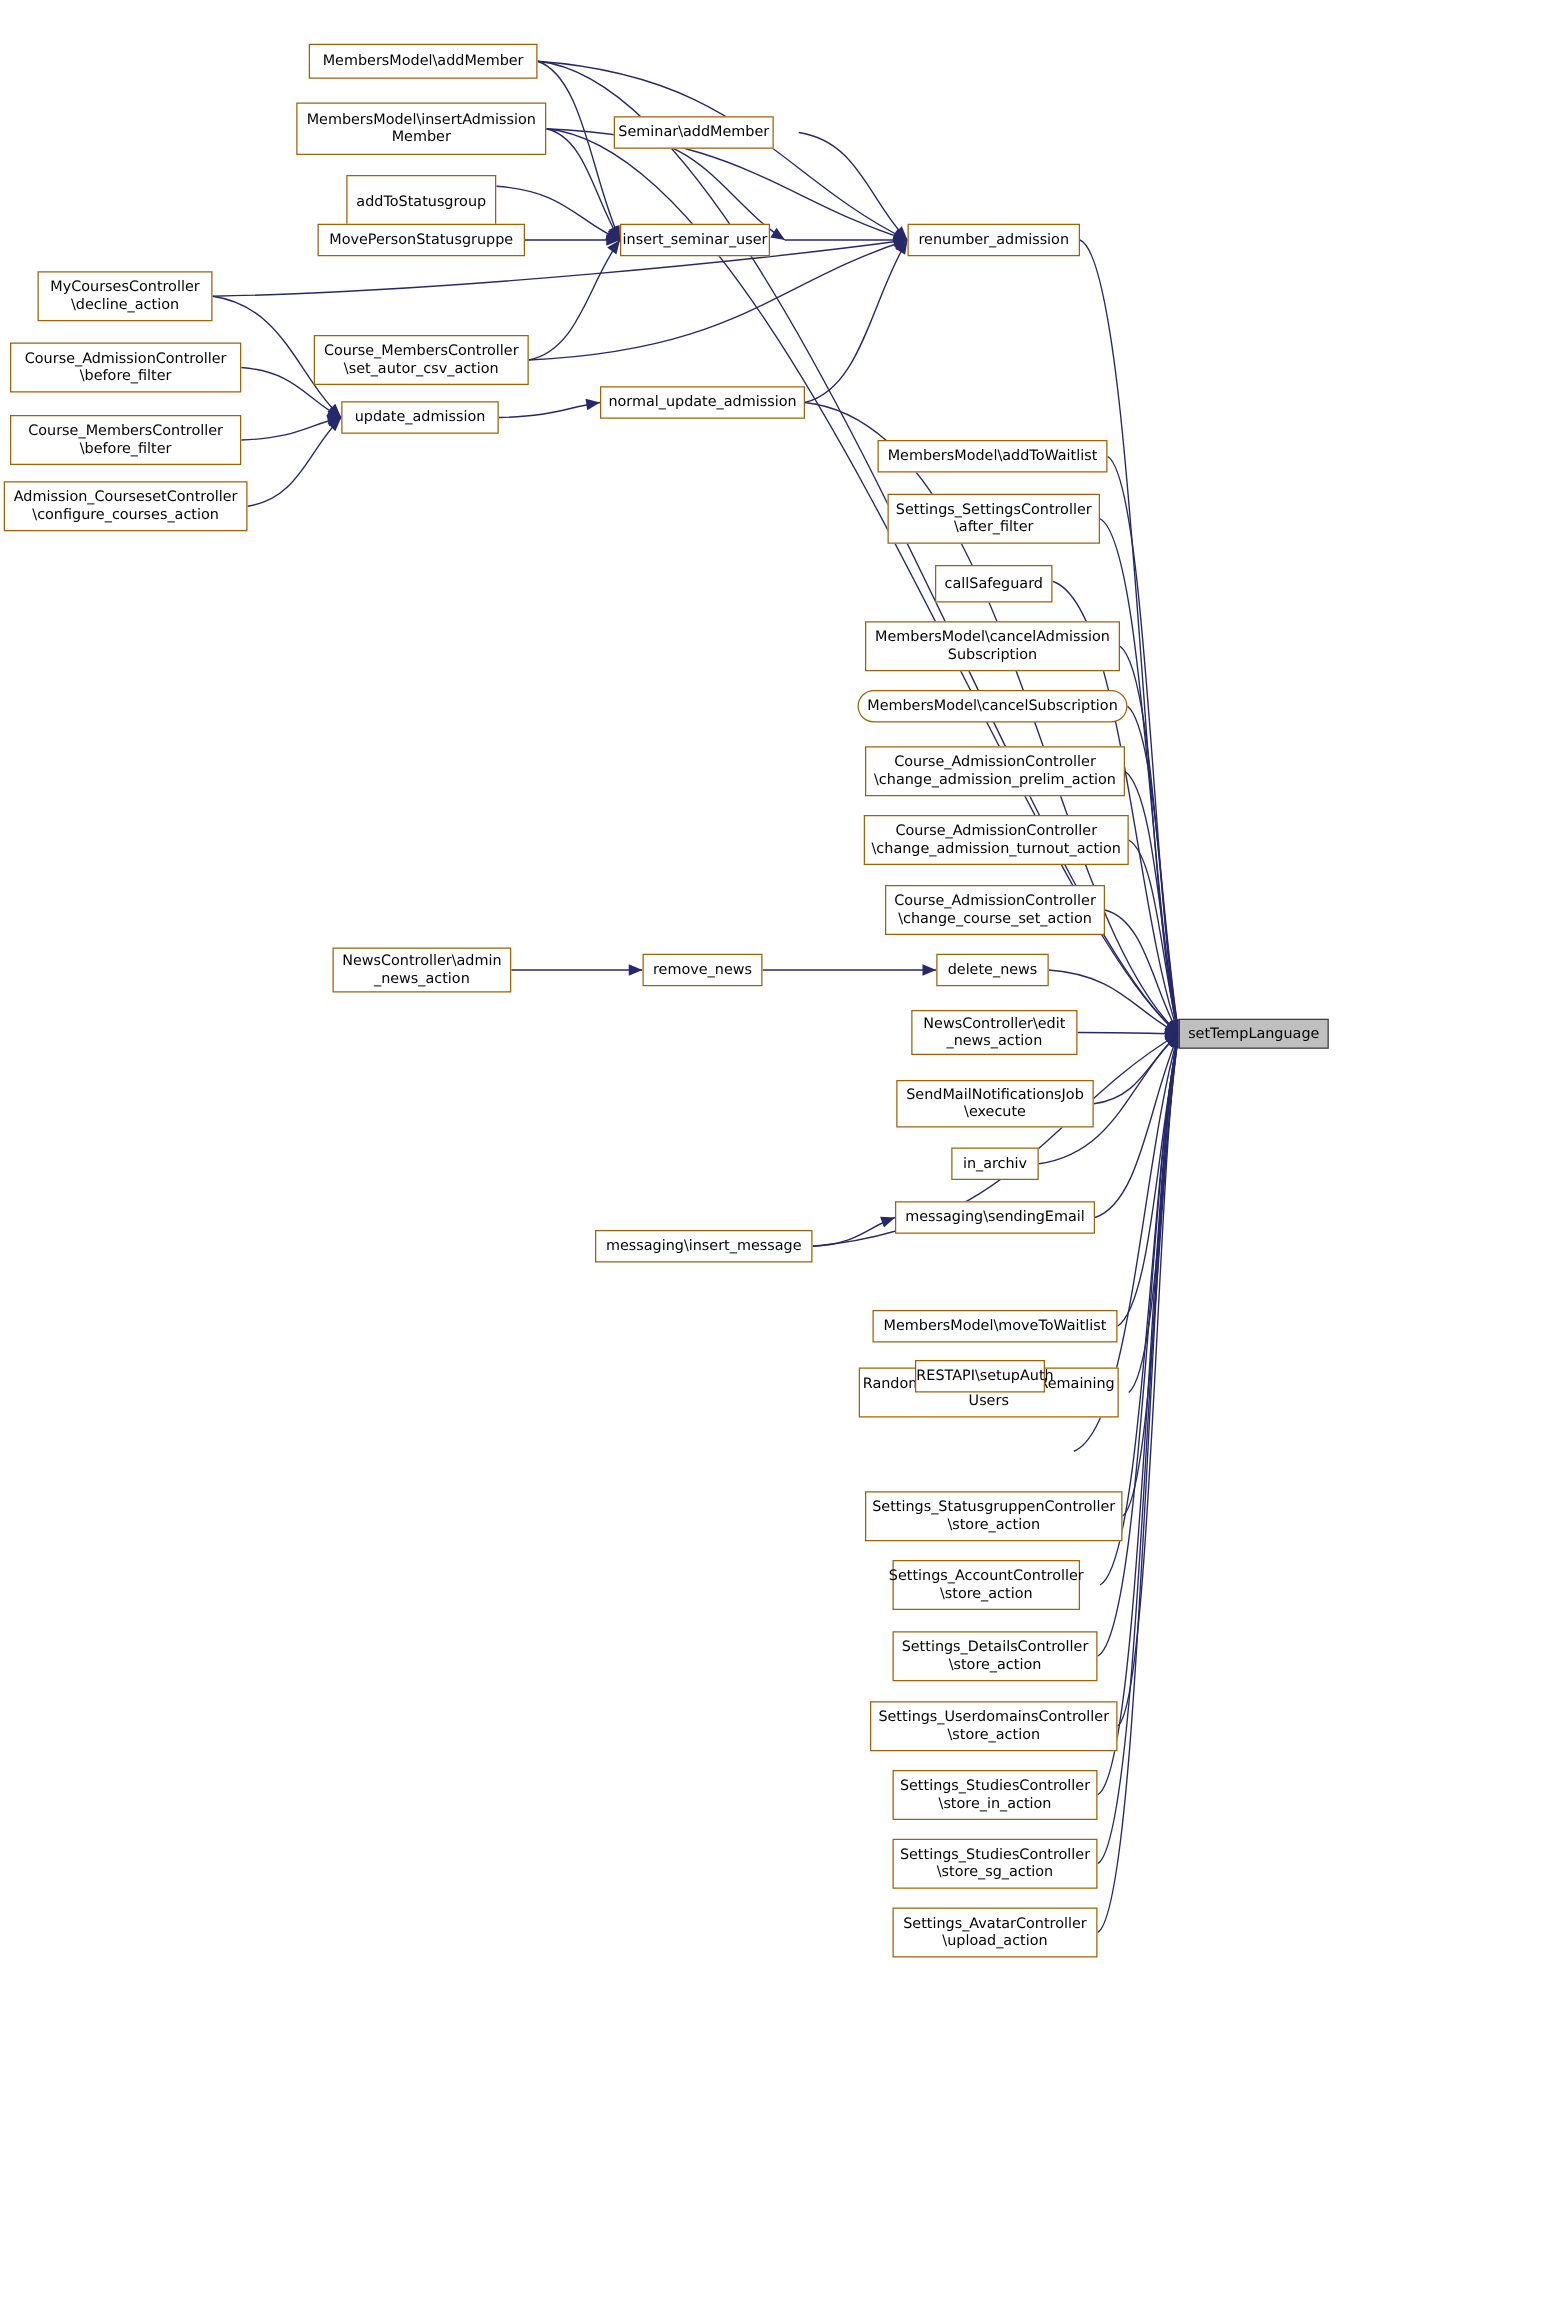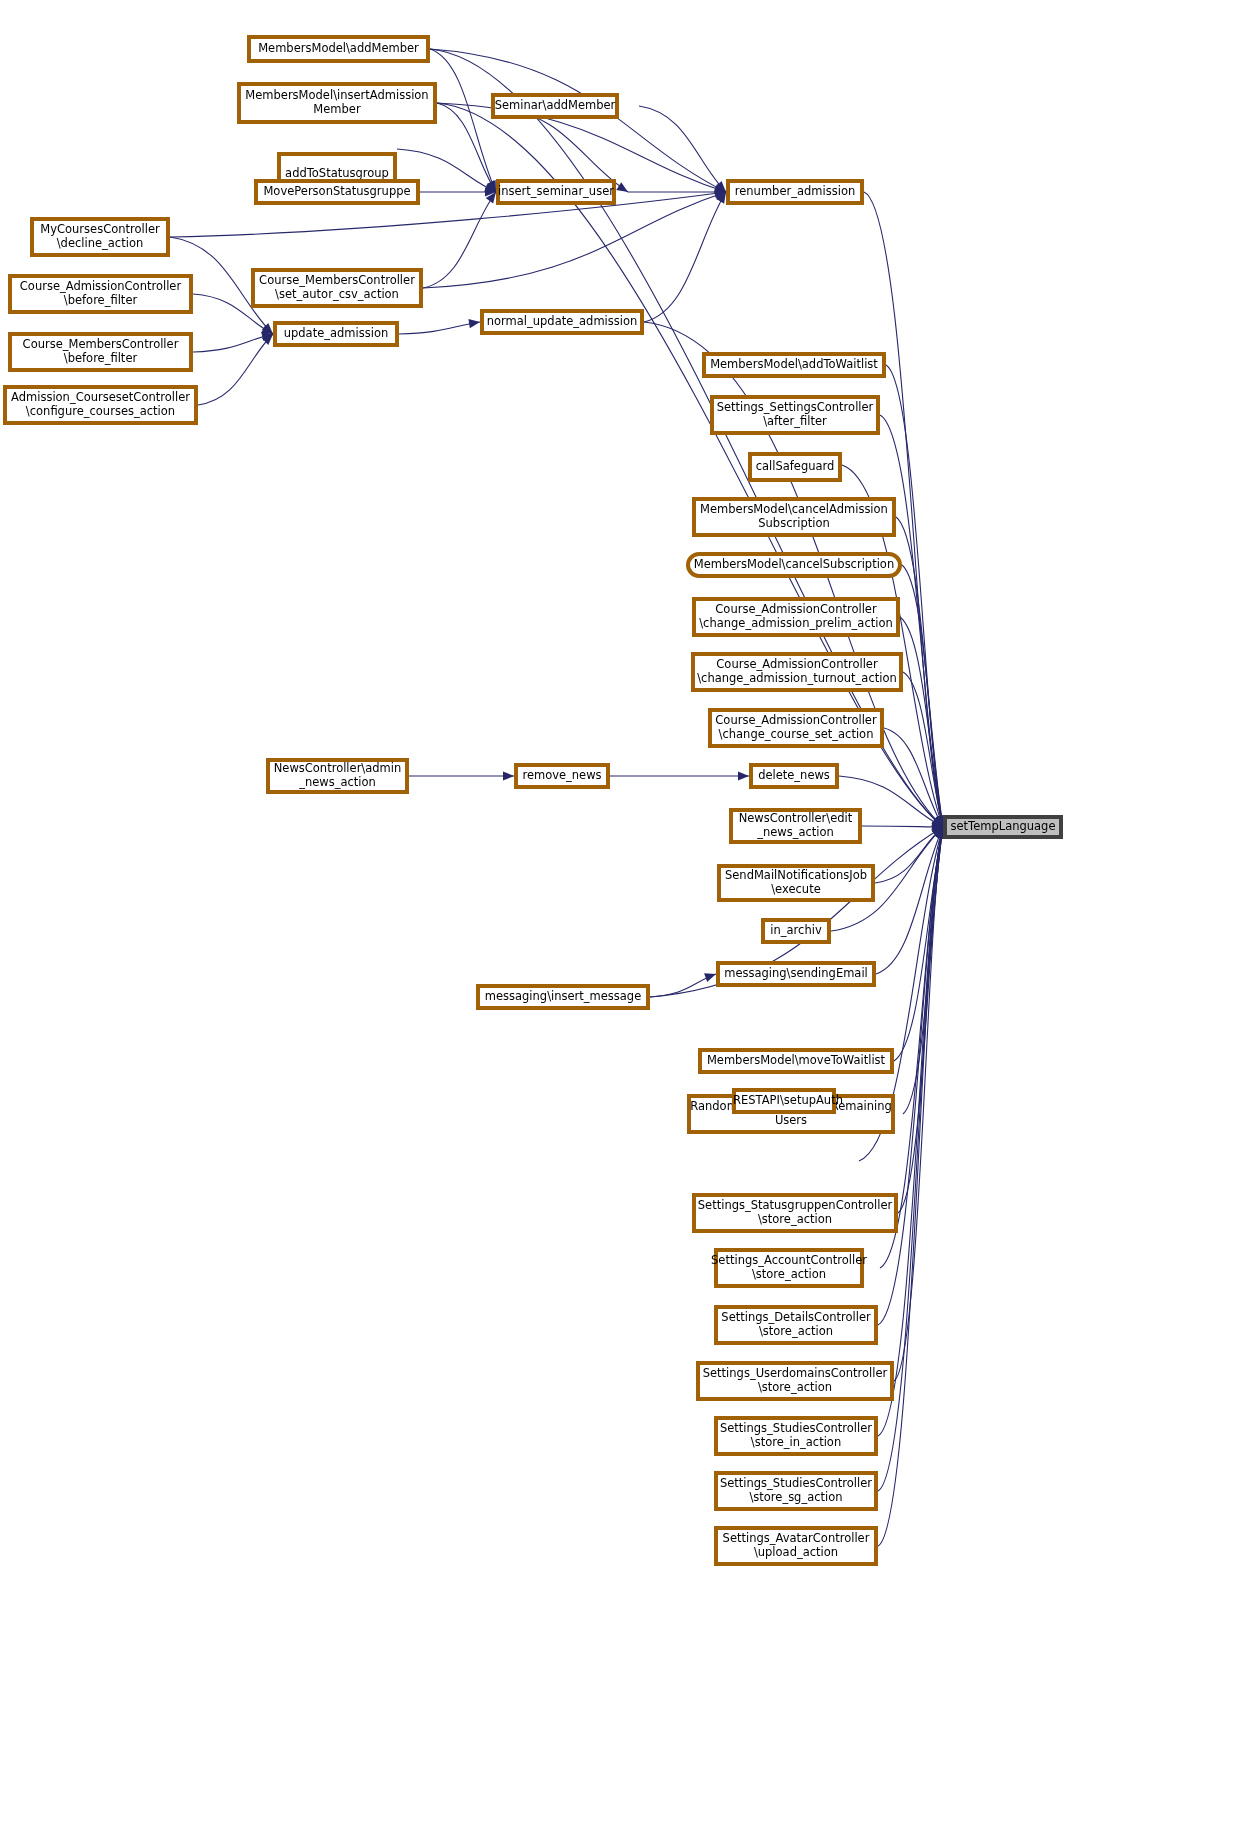--- a/index.html
+++ b/index.html
@@ -1,19 +1,19 @@
 <!DOCTYPE html>
 <html><head>
 <meta charset="utf-8">
 <style>
   html,body{margin:0;padding:0;background:#ffffff;}
   body{font-family:"DejaVu Sans","Liberation Sans",sans-serif;}
   #canvas{position:relative;width:1252px;height:1840px;background:#ffffff;overflow:hidden;}
   svg#edges{position:absolute;left:0;top:0;width:1252px;height:1840px;pointer-events:none;}
-  .node{position:absolute;box-sizing:border-box;border:4px solid #a16207;background:#ffffff;
+  .node{position:absolute;box-sizing:border-box;border:1px solid #a16207;background:#ffffff;
         display:flex;align-items:center;justify-content:center;text-align:center;
         font-size:11.5px;line-height:1.18;color:#000000;padding:1px 4px;white-space:pre-line;}
   .node.target{background:#bfbfbf;border-color:#404040;}
   .edge{fill:none;stroke:#27286a;stroke-width:1.1px;}
   .arrow{fill:#27286a;stroke:none;}
 </style>
 </head>
 <body>
 
 <div id="canvas">
@@ -115,21 +115,21 @@
       <path class="edge" d="M878,1491 C913.75,1473 920.25,924.5 943,827"></path>
       <polygon class="arrow" points="0,0 -11,-4.6 -11,4.6" transform="translate(943,827) rotate(-76.86597769360368)"></polygon>
       <path class="edge" d="M878,1546 C913.75,1528 920.25,924.5 943,827"></path>
       <polygon class="arrow" points="0,0 -11,-4.6 -11,4.6" transform="translate(943,827) rotate(-76.86597769360368)"></polygon>
     </svg>
   <div id="nodes">
       <div class="node" style="left: 247px; top: 35px; width: 183px; height: 28px;">MembersModel\addMember</div>
       <div class="node" style="left: 237px; top: 82px; width: 200px; height: 42px;">MembersModel\insertAdmission
 Member</div>
       <div class="node" style="left: 491px; top: 93px; width: 128px; height: 26px;">Seminar\addMember</div>
-      <div class="node" style="left: 277px; top: 152px; width: 120px; height: 43px;">addToStatusgroup</div>
+      <div class="node" style="left: 277px; top: 140px; width: 120px; height: 43px;">addToStatusgroup</div>
       <div class="node" style="left: 254px; top: 179px; width: 166px; height: 26px;">MovePersonStatusgruppe</div>
       <div class="node" style="left: 496px; top: 179px; width: 120px; height: 26px;">insert_seminar_user</div>
       <div class="node" style="left: 726px; top: 179px; width: 138px; height: 26px;">renumber_admission</div>
       <div class="node" style="left: 30px; top: 217px; width: 140px; height: 40px;">MyCoursesController
 \decline_action</div>
       <div class="node" style="left: 8px; top: 274px; width: 185px; height: 40px;">Course_AdmissionController
 \before_filter</div>
       <div class="node" style="left: 251px; top: 268px; width: 172px; height: 40px;">Course_MembersController
 \set_autor_csv_action</div>
       <div class="node" style="left: 8px; top: 332px; width: 185px; height: 40px;">Course_MembersController

